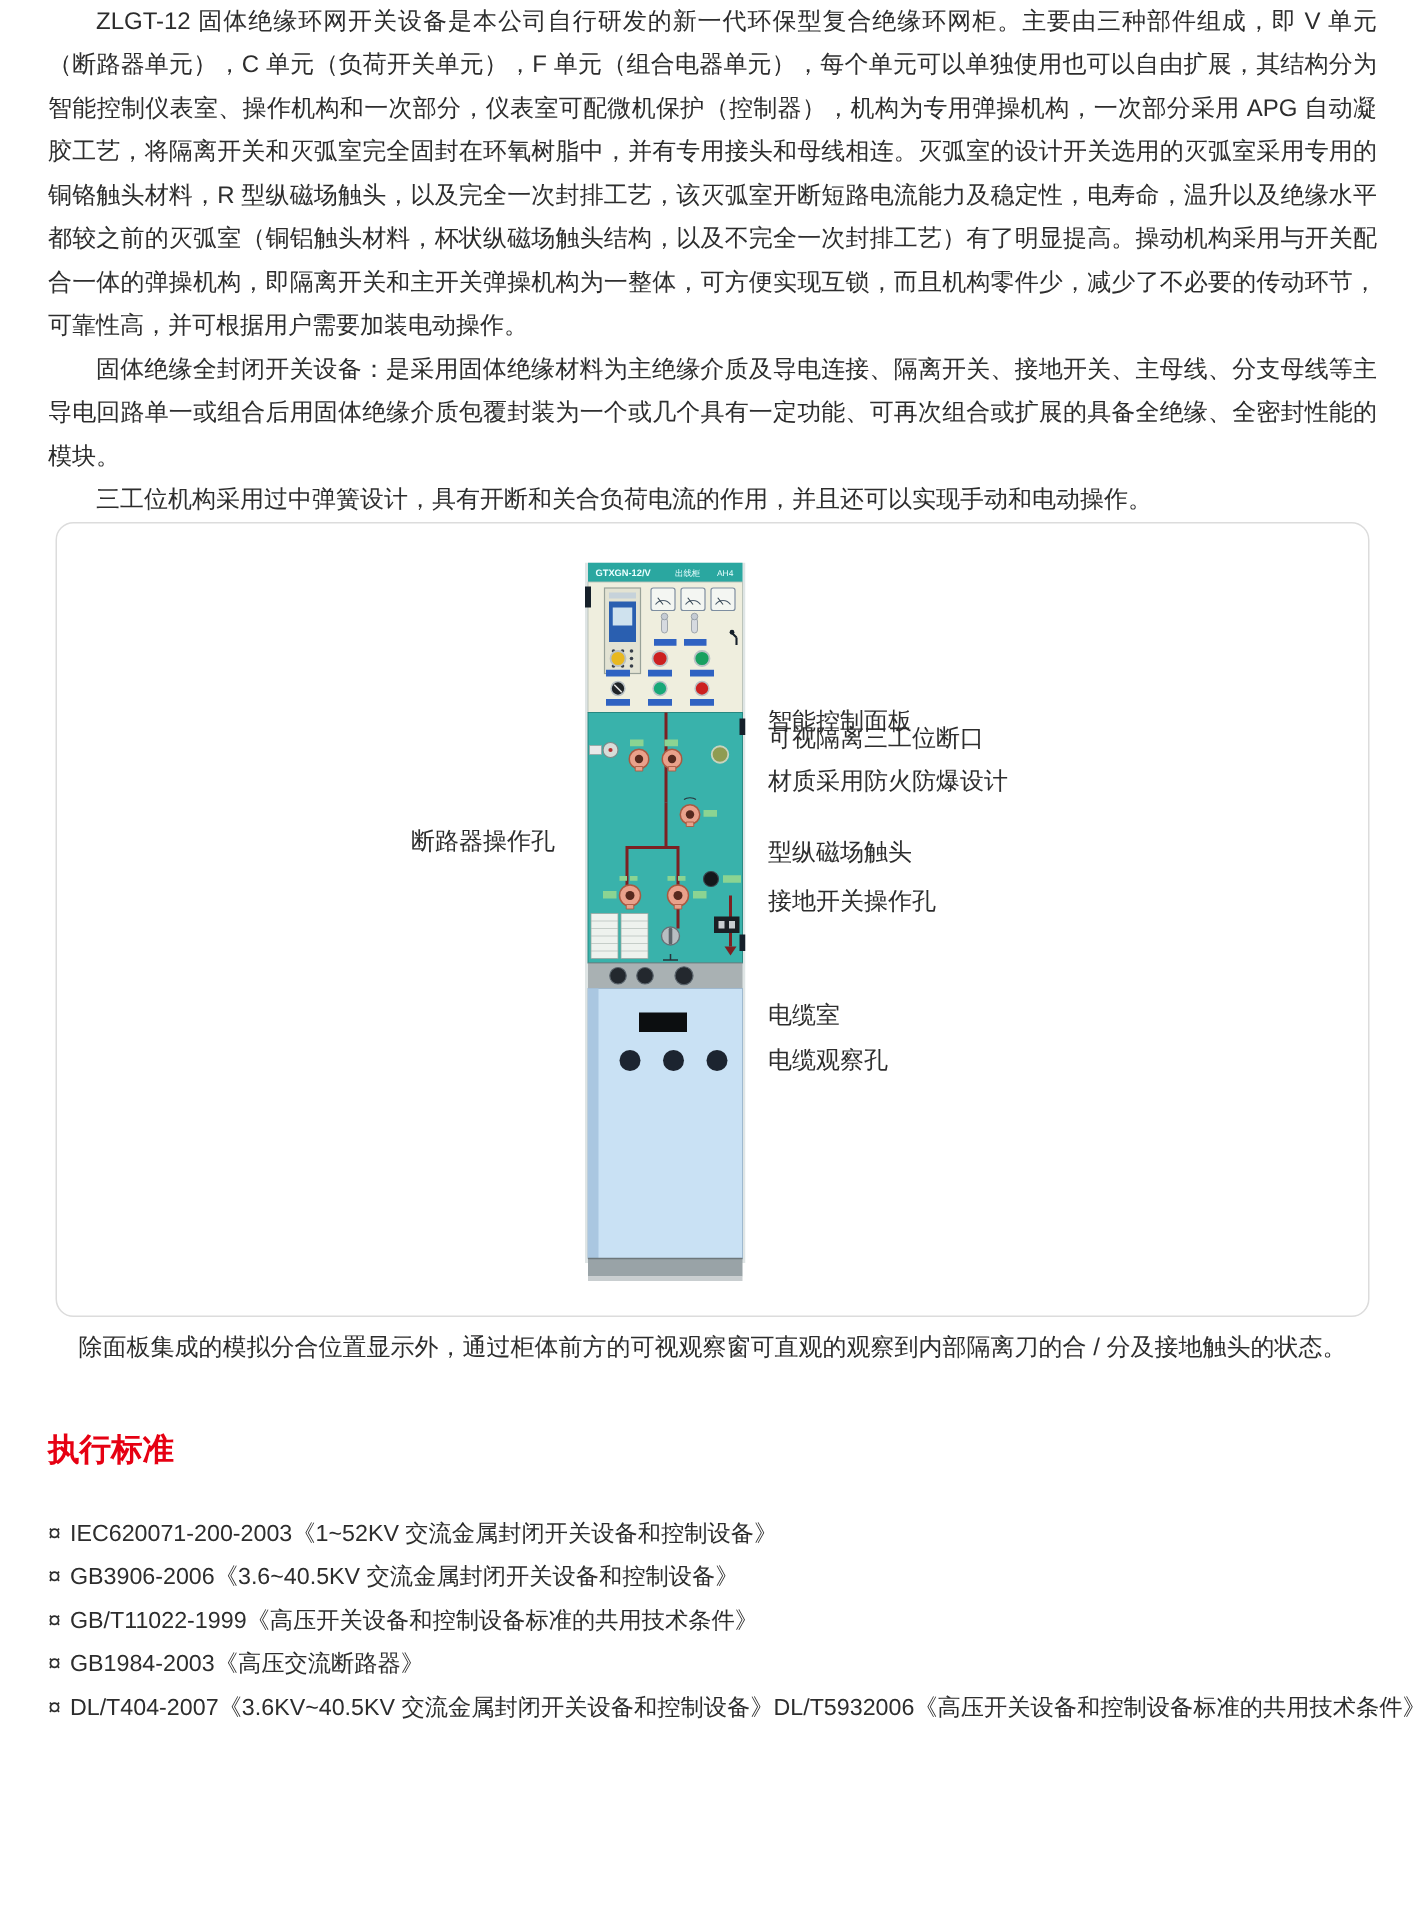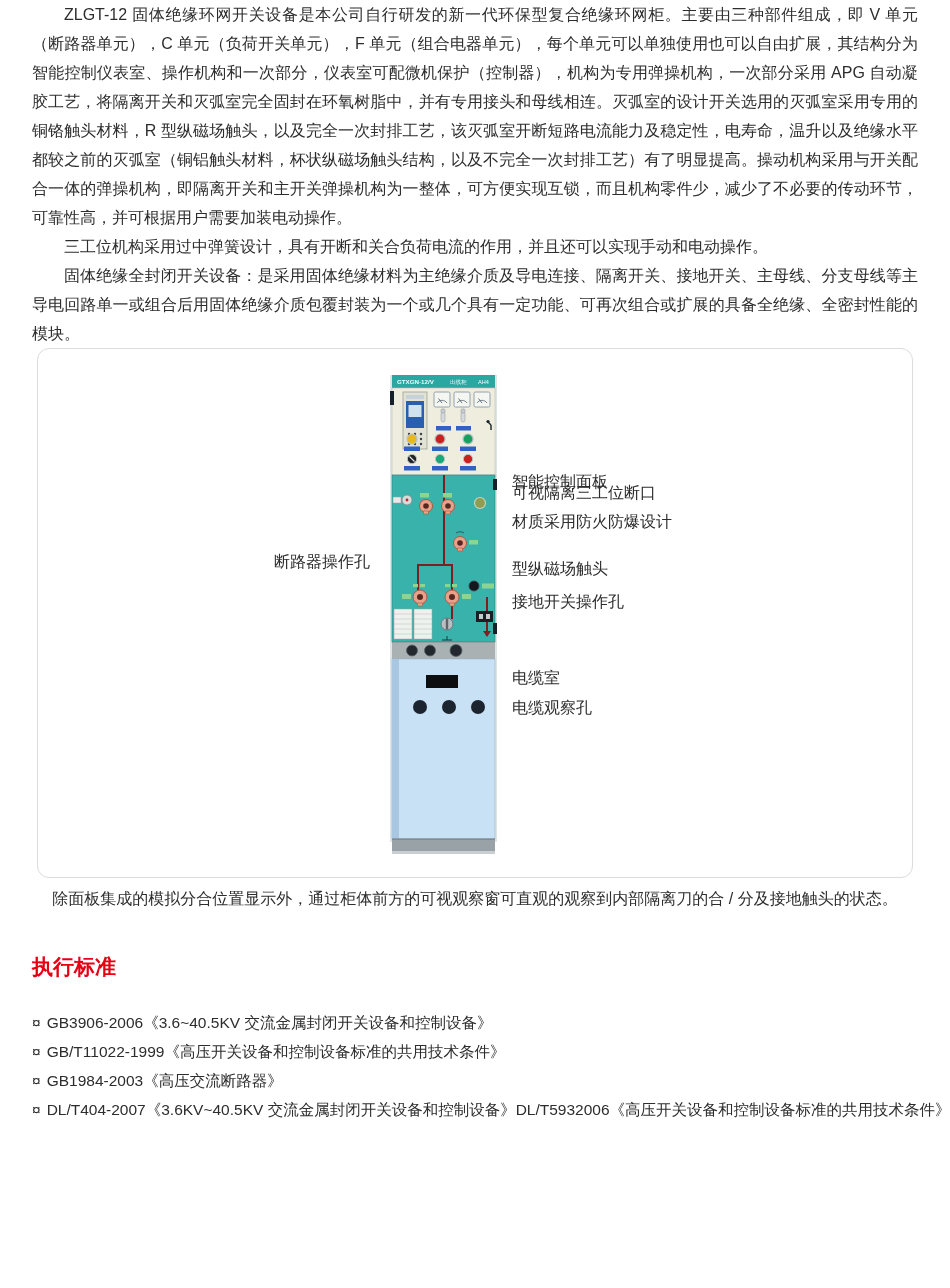--- a/index.html
+++ b/index.html
@@ -53,22 +53,22 @@
   }
   .std-marker{margin-right:6px;}
 </style>
 </head>
 <body>
 
 <div class="content">
 
 
   <p class="para">ZLGT-12 固体绝缘环网开关设备是本公司自行研发的新一代环保型复合绝缘环网柜。主要由三种部件组成，即 V 单元（断路器单元），C 单元（负荷开关单元），F 单元（组合电器单元），每个单元可以单独使用也可以自由扩展，其结构分为智能控制仪表室、操作机构和一次部分，仪表室可配微机保护（控制器），机构为专用弹操机构，一次部分采用 APG 自动凝胶工艺，将隔离开关和灭弧室完全固封在环氧树脂中，并有专用接头和母线相连。灭弧室的设计开关选用的灭弧室采用专用的铜铬触头材料，R 型纵磁场触头，以及完全一次封排工艺，该灭弧室开断短路电流能力及稳定性，电寿命，温升以及绝缘水平都较之前的灭弧室（铜铝触头材料，杯状纵磁场触头结构，以及不完全一次封排工艺）有了明显提高。操动机构采用与开关配合一体的弹操机构，即隔离开关和主开关弹操机构为一整体，可方便实现互锁，而且机构零件少，减少了不必要的传动环节，可靠性高，并可根据用户需要加装电动操作。</p>
+  <p class="para">固体绝缘全封闭开关设备：是采用固体绝缘材料为主绝缘介质及导电连接、隔离开关、接地开关、主母线、分支母线等主导电回路单一或组合后用固体绝缘介质包覆封装为一个或几个具有一定功能、可再次组合或扩展的具备全绝缘、全密封性能的模块。</p>
   <p class="para">三工位机构采用过中弹簧设计，具有开断和关合负荷电流的作用，并且还可以实现手动和电动操作。</p>
-  <p class="para">固体绝缘全封闭开关设备：是采用固体绝缘材料为主绝缘介质及导电连接、隔离开关、接地开关、主母线、分支母线等主导电回路单一或组合后用固体绝缘介质包覆封装为一个或几个具有一定功能、可再次组合或扩展的具备全绝缘、全密封性能的模块。</p>
 
   <div class="figure-box">
 
     <div class="cabinet-wrap">
       <svg viewBox="0 0 107 480" width="107" height="480">
 
         <rect x="0" y="0" width="107" height="467" fill="#dfe5e5"></rect>
 
         <g>
           <rect x="2" y="0" width="103" height="13" fill="#2aa7a0"></rect>
@@ -271,20 +271,21 @@
     <div class="flabel rlabel rlabel-4">接地开关操作孔</div>
     <div class="flabel rlabel rlabel-5">电缆室</div>
     <div class="flabel rlabel rlabel-6">电缆观察孔</div>
   </div>
 
   <p class="caption">除面板集成的模拟分合位置显示外，通过柜体前方的可视观察窗可直观的观察到内部隔离刀的合 / 分及接地触头的状态。</p>
 
   <h2 class="red-heading" id="standards-heading">执行标准</h2>
 
   <ul class="stdlist">
+    <li><span class="std-marker">¤</span><span>IEC620071-200-2003《1~52KV 交流金属封闭开关设备和控制设备》</span></li>
     <li><span class="std-marker">¤</span><span>GB3906-2006《3.6~40.5KV 交流金属封闭开关设备和控制设备》</span></li>
     <li><span class="std-marker">¤</span><span>GB/T11022-1999《高压开关设备和控制设备标准的共用技术条件》</span></li>
     <li><span class="std-marker">¤</span><span>GB1984-2003《高压交流断路器》</span></li>
     <li><span class="std-marker">¤</span><span>DL/T404-2007《3.6KV~40.5KV 交流金属封闭开关设备和控制设备》DL/T5932006《高压开关设备和控制设备标准的共用技术条件》</span></li>
 
   </ul>
 
 </div>
 
 </body></html>

